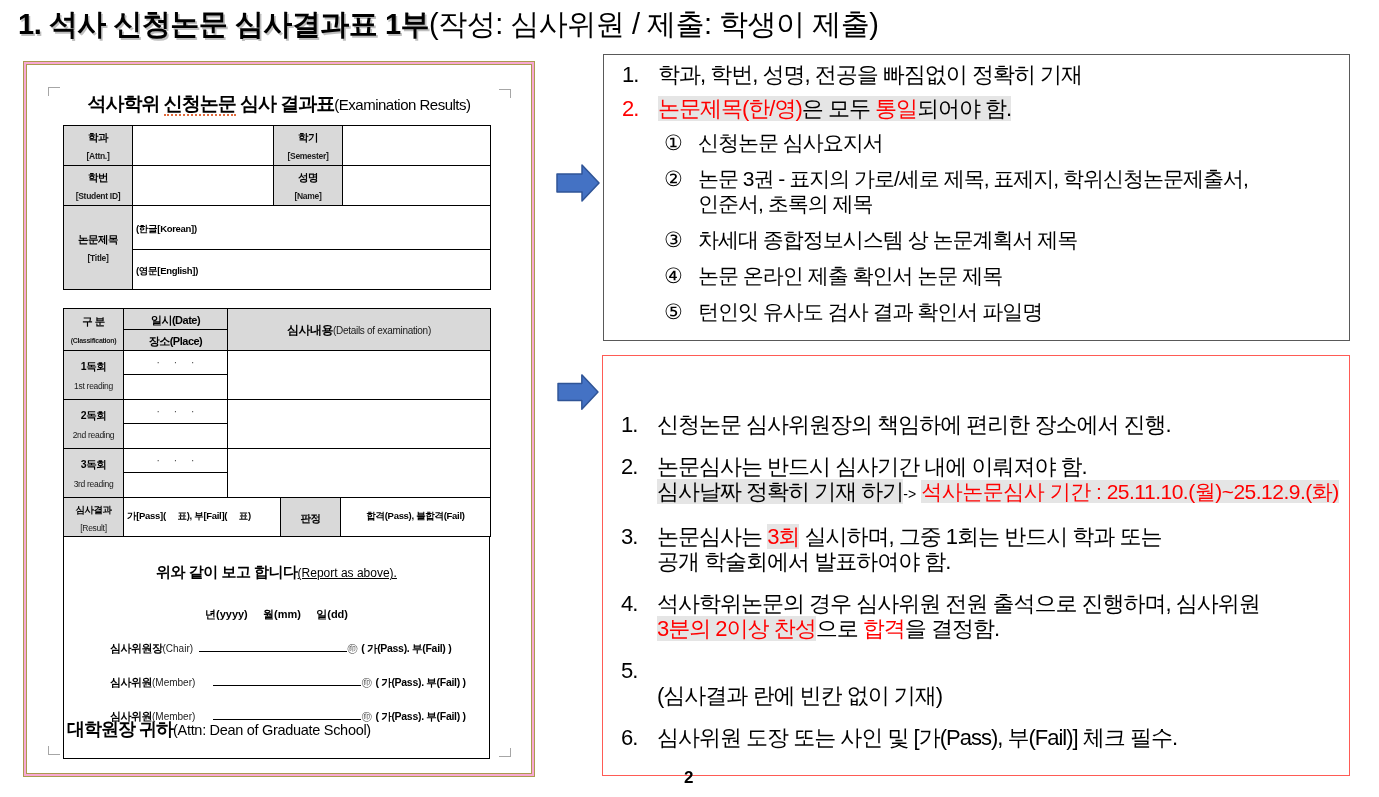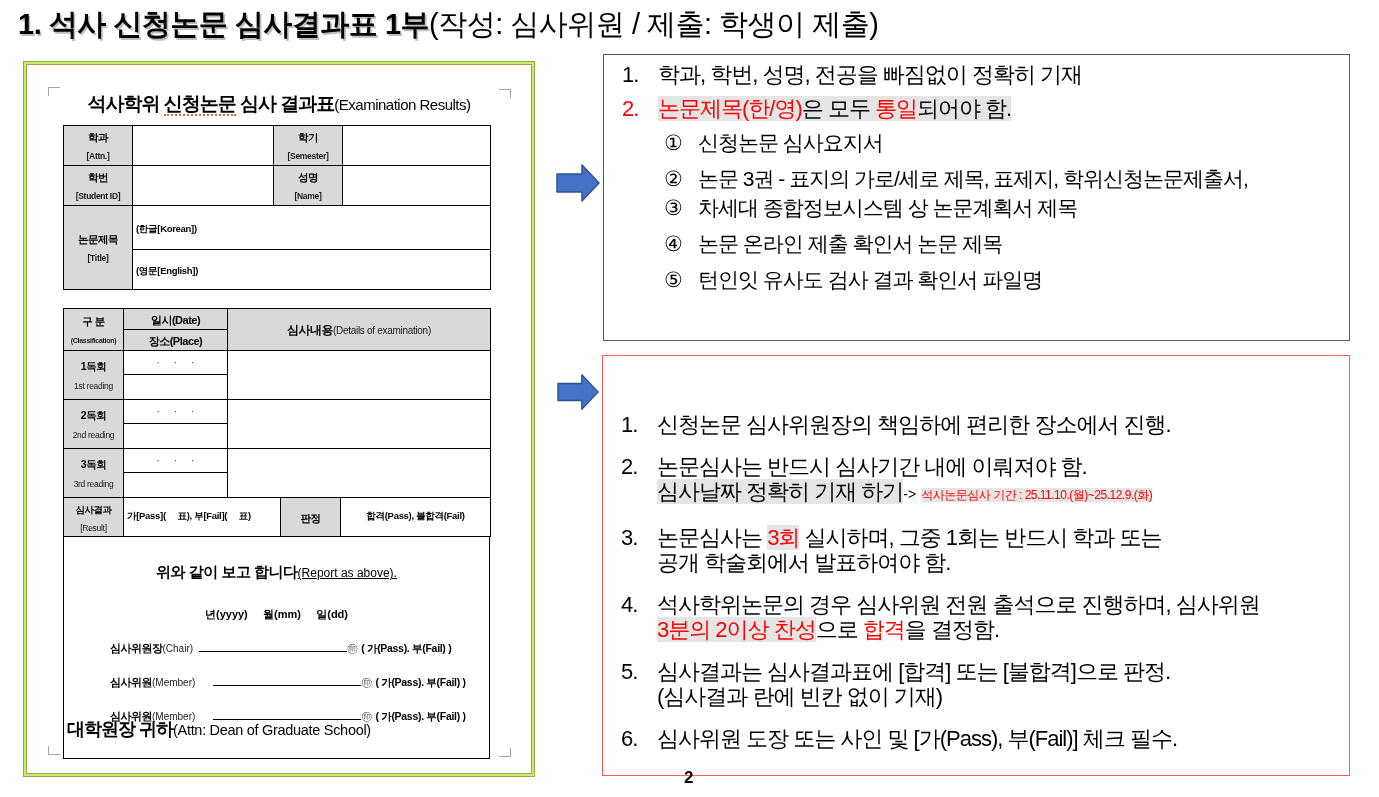--- a/index.html
+++ b/index.html
@@ -9,21 +9,21 @@
     font-family:"Liberation Sans", sans-serif; color:#000; overflow:hidden;
   }
 
   
   .slide-title { position:absolute; left:18px; top:5px; font-size:29px; white-space:nowrap; letter-spacing:-0.5px; }
   .t-bold { font-weight:800; text-shadow:1.6px 1.8px 0 rgba(110,110,110,.45); }
   .t-rest { font-weight:400; }
 
   
   .form-frame { position:absolute; left:23px; top:61px; width:512px; height:716px;
-    border:1px solid #ab9b4f; padding:2px; background:#bef264; }
+    border:1px solid #ab9b4f; padding:2px; background:#f9a8d4; }
   .form-page { position:relative; width:100%; height:100%; border:1px solid #ab9b4f; background:#fff; overflow:hidden; }
 
   .cmark { position:absolute; width:12px; height:9px; }
   .cm-tl { left:21px; top:22px; border-left:1px solid #a6a6a6; border-top:1px solid #a6a6a6; }
   .cm-tr { right:20px; top:24px; border-right:1px solid #a6a6a6; border-top:1px solid #a6a6a6; }
   .cm-bl { left:21px; bottom:18px; border-left:1px solid #a6a6a6; border-bottom:1px solid #a6a6a6; }
   .cm-br { right:20px; bottom:16px; border-right:1px solid #a6a6a6; border-bottom:1px solid #a6a6a6; }
 
   .form-title { position:absolute; left:0; top:26px; width:100%; text-align:center; white-space:nowrap; }
   .ft-k { font-size:19px; font-weight:bold; letter-spacing:-1px; }
@@ -82,21 +82,21 @@
   .n-cont { margin-left:86px; font-size:21px; line-height:29px; letter-spacing:-1px; margin-top:-4px; margin-bottom:7px; }
   .red { color:#ff0000; }
   .hl { background:#e5e5e5; }
 
   .rules-box { position:absolute; left:602px; top:355px; width:748px; height:421px;
     border:1.5px solid #ff5b55; background:#fff; padding:56px 6px 0 10px; }
   .r-item { display:flex; font-size:22px; line-height:25px; letter-spacing:-1px; margin-bottom:17px; }
   .r-num { width:44px; flex:none; padding-left:8px; }
   .r-txt { flex:1; }
   .r-small-arrow { font-size:14px; letter-spacing:0; background:none; }
-  .r-period { font-size:12px; letter-spacing:-0.5px; }
+  .r-period { font-size:21px; letter-spacing:-0.5px; }
 
   .page-number { position:absolute; left:684px; top:768px; font-size:17px; font-weight:bold; }
 </style>
 </head>
 <body>
 
 <div class="slide">
 
   <div class="slide-title">
     <span class="t-bold">1. 석사 신청논문 심사결과표 1부</span><span class="t-rest">(작성: 심사위원 / 제출: 학생이 제출)</span>
@@ -248,20 +248,23 @@
       <span class="n-txt"><span class="hl red">논문제목(한/영)</span><span class="hl">은 모두 </span><span class="hl red">통일</span><span class="hl">되어야 함.</span></span>
     </div>
     <div class="n-sub">
       <span class="n-subnum">①</span>
       <span>신청논문 심사요지서</span>
     </div>
     <div class="n-sub" style="margin-bottom:0">
       <span class="n-subnum">②</span>
       <span>논문 3권 - 표지의 가로/세로 제목, 표제지, 학위신청논문제출서,</span>
     </div>
+    <div class="n-cont">
+      <span>인준서, 초록의 제목</span>
+    </div>
     <div class="n-sub">
       <span class="n-subnum">③</span>
       <span>차세대 종합정보시스템 상 논문계획서 제목</span>
     </div>
     <div class="n-sub">
       <span class="n-subnum">④</span>
       <span>논문 온라인 제출 확인서 논문 제목</span>
     </div>
     <div class="n-sub">
       <span class="n-subnum">⑤</span>
@@ -291,21 +294,21 @@
     <div class="r-item">
       <span class="r-num">4.</span>
       <span class="r-txt">
         <span>석사학위논문의 경우 심사위원 전원 출석으로 진행하며, 심사위원</span><br>
         <span class="hl red">3분의 2이상 찬성</span><span>으로 </span><span class="red">합격</span><span>을 결정함.</span>
       </span>
     </div>
     <div class="r-item">
       <span class="r-num">5.</span>
       <span class="r-txt">
-        <span>심사결과는 심사결과표에 [합격] 또는 [불합격]으로 판정.</span><br>
+        <br>
         <span>(심사결과 란에 빈칸 없이 기재)</span>
       </span>
     </div>
     <div class="r-item">
       <span class="r-num">6.</span>
       <span class="r-txt">심사위원 도장 또는 사인 및 [가(Pass), 부(Fail)] 체크 필수.</span>
     </div>
   </div>
 
   <div class="page-number">2</div>

